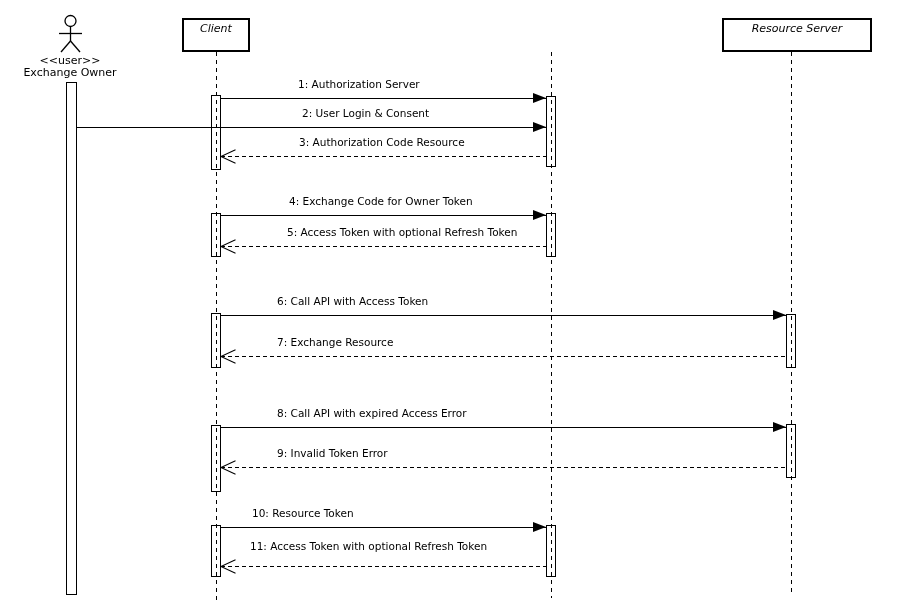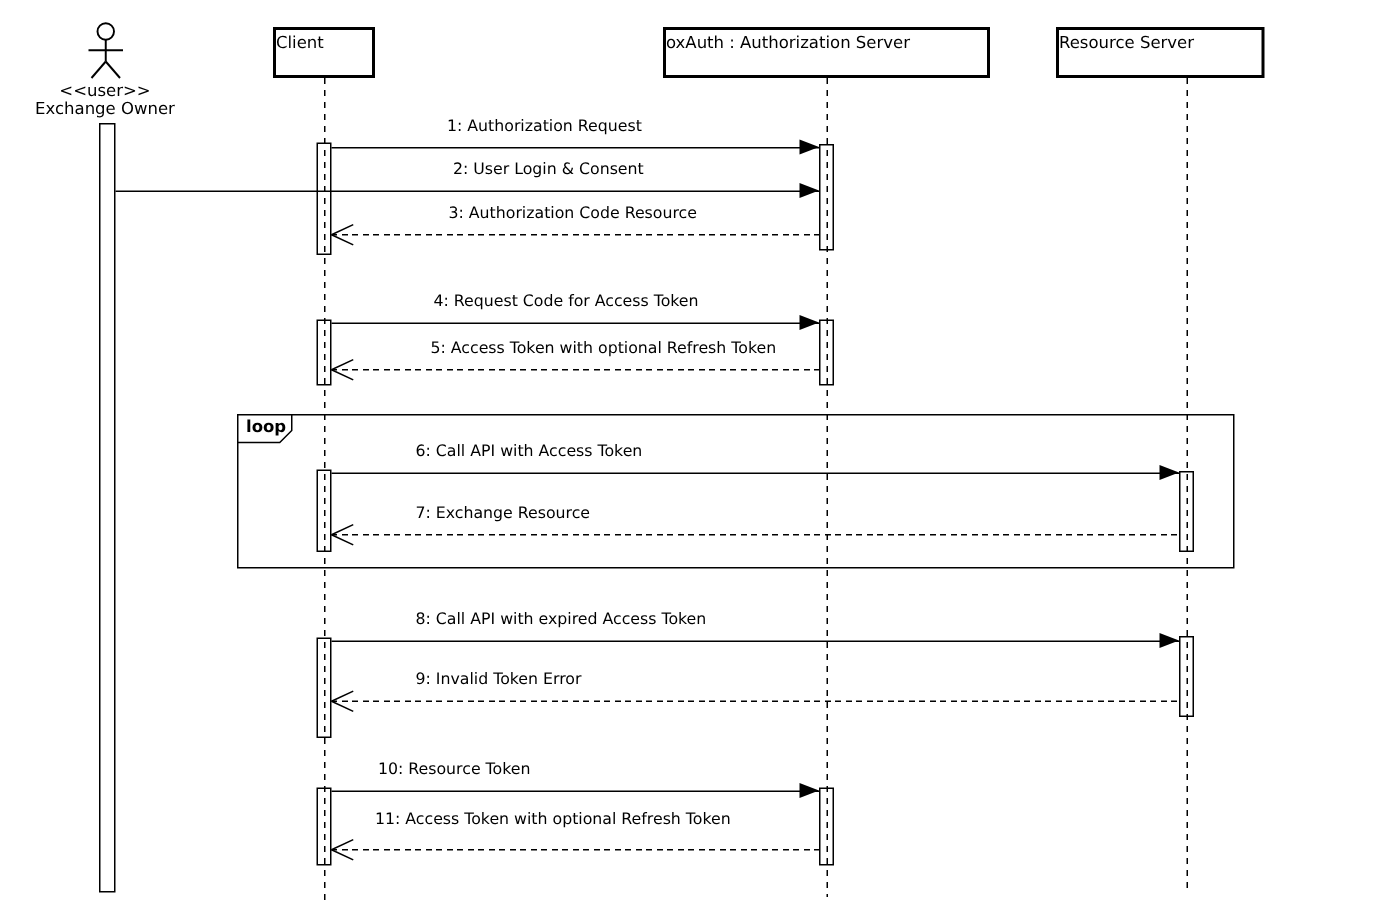--- a/index.html
+++ b/index.html
@@ -7,21 +7,21 @@
     position:relative; width:920px; height:606px; background:#ffffff;
     font-family:"DejaVu Sans","Liberation Sans",sans-serif; font-size:11px; color:#000;
     overflow:hidden;
   }
   .lifeline {
     position:absolute; width:1px;
     background:repeating-linear-gradient(180deg,#000 0 4px,transparent 4px 8px);
   }
   .head {
     position:absolute; height:34px; border:2px solid #000; box-sizing:border-box;
-    background:#fff; padding-top:2px;
+    background:#fff; text-align:center; padding-top:2px;font-style:italic;
   }
   .bar {
     position:absolute; width:10px; border:1px solid #000; box-sizing:border-box;
     background:transparent;
   }
   .actor-bar { width:11px; }
   .actor-label { position:absolute; left:10px; width:120px; text-align:center; }
   .loop-box { position:absolute; border:1px solid #000; background:transparent; }
   .loop-tag { position:absolute; left:-1px; top:-1px; }
   .loop-label { position:absolute; left:5px; top:1px; font-weight:bold; font-size:11px; }
@@ -64,65 +64,56 @@
       </g>
     </svg>
     <div class="actor-label" style="top:54px">&lt;&lt;user&gt;&gt;</div>
     <div class="actor-label" style="top:66px">Exchange Owner</div>
     <div class="bar actor-bar" style="left:66px;top:82px;height:513px"></div>
   </div>
 
   <div class="head" style="left:182px;width:68px;top:18px">
     <span>Client</span>
   </div>
-  <div class="head" style="left:442px;width:218px;top:18px">
-    <span>oxAuth : Authorization Server</span>
-  </div>
-  <div class="head" style="left:704px;width:139px;top:18px">
+  <div class="head" style="left:722px;width:150px;top:18px">
     <span>Resource Server</span>
   </div>
 
   <div class="bar" style="left:211px;top:95px;height:75px"></div>
   <div class="bar" style="left:546px;top:96px;height:71px"></div>
   <div class="bar" style="left:211px;top:213px;height:44px"></div>
   <div class="bar" style="left:546px;top:213px;height:44px"></div>
   <div class="bar" style="left:211px;top:313px;height:55px"></div>
   <div class="bar" style="left:786px;top:314px;height:54px"></div>
   <div class="bar" style="left:211px;top:425px;height:67px"></div>
   <div class="bar" style="left:786px;top:424px;height:54px"></div>
   <div class="bar" style="left:211px;top:525px;height:52px"></div>
   <div class="bar" style="left:546px;top:525px;height:52px"></div>
 
-  <div class="loop-box" style="left:158px;top:276px;width:663px;height:101px">
-    <svg class="loop-tag" width="40" height="21">
-      <path d="M0.5,0.5 L36.5,0.5 L36.5,11 L28.5,19 L0.5,19 Z" fill="#ffffff" stroke="#000000"></path>
-    </svg>
-    <div class="loop-label">loop</div>
-  </div>
 
   <div>
-    <div class="msg-label" style="left:298px;top:78px">1: Authorization Request</div>
+    <div class="msg-label" style="left:298px;top:78px">1: Authorization Server</div>
     <div class="line-solid" style="left:221px;top:98px;width:325px"></div>
     <div class="ah-right" style="left:533px;top:93px"></div>
   </div>
 
   <div>
     <div class="msg-label" style="left:302px;top:107px">2: User Login &amp; Consent</div>
     <div class="line-solid" style="left:77px;top:127px;width:469px"></div>
     <div class="ah-right" style="left:533px;top:122px"></div>
   </div>
 
   <div>
     <div class="msg-label" style="left:299px;top:136px">3: Authorization Code Resource</div>
     <div class="line-dashed" style="left:221px;top:156px;width:325px"></div>
     <div class="oa" style="left:221px;top:148px"></div>
   </div>
 
   <div>
-    <div class="msg-label" style="left:289px;top:195px">4: Request Code for Access Token</div>
+    <div class="msg-label" style="left:289px;top:195px">4: Exchange Code for Owner Token</div>
     <div class="line-solid" style="left:221px;top:215px;width:325px"></div>
     <div class="ah-right" style="left:533px;top:210px"></div>
   </div>
 
   <div>
     <div class="msg-label" style="left:287px;top:226px">5: Access Token with optional Refresh Token</div>
     <div class="line-dashed" style="left:221px;top:246px;width:325px"></div>
     <div class="oa" style="left:221px;top:238px"></div>
   </div>
 
@@ -132,21 +123,21 @@
     <div class="ah-right" style="left:773px;top:310px"></div>
   </div>
 
   <div>
     <div class="msg-label" style="left:277px;top:336px">7: Exchange Resource</div>
     <div class="line-dashed" style="left:221px;top:356px;width:565px"></div>
     <div class="oa" style="left:221px;top:348px"></div>
   </div>
 
   <div>
-    <div class="msg-label" style="left:277px;top:407px">8: Call API with expired Access Token</div>
+    <div class="msg-label" style="left:277px;top:407px">8: Call API with expired Access Error</div>
     <div class="line-solid" style="left:221px;top:427px;width:565px"></div>
     <div class="ah-right" style="left:773px;top:422px"></div>
   </div>
 
   <div>
     <div class="msg-label" style="left:277px;top:447px">9: Invalid Token Error</div>
     <div class="line-dashed" style="left:221px;top:467px;width:565px"></div>
     <div class="oa" style="left:221px;top:459px"></div>
   </div>
 

